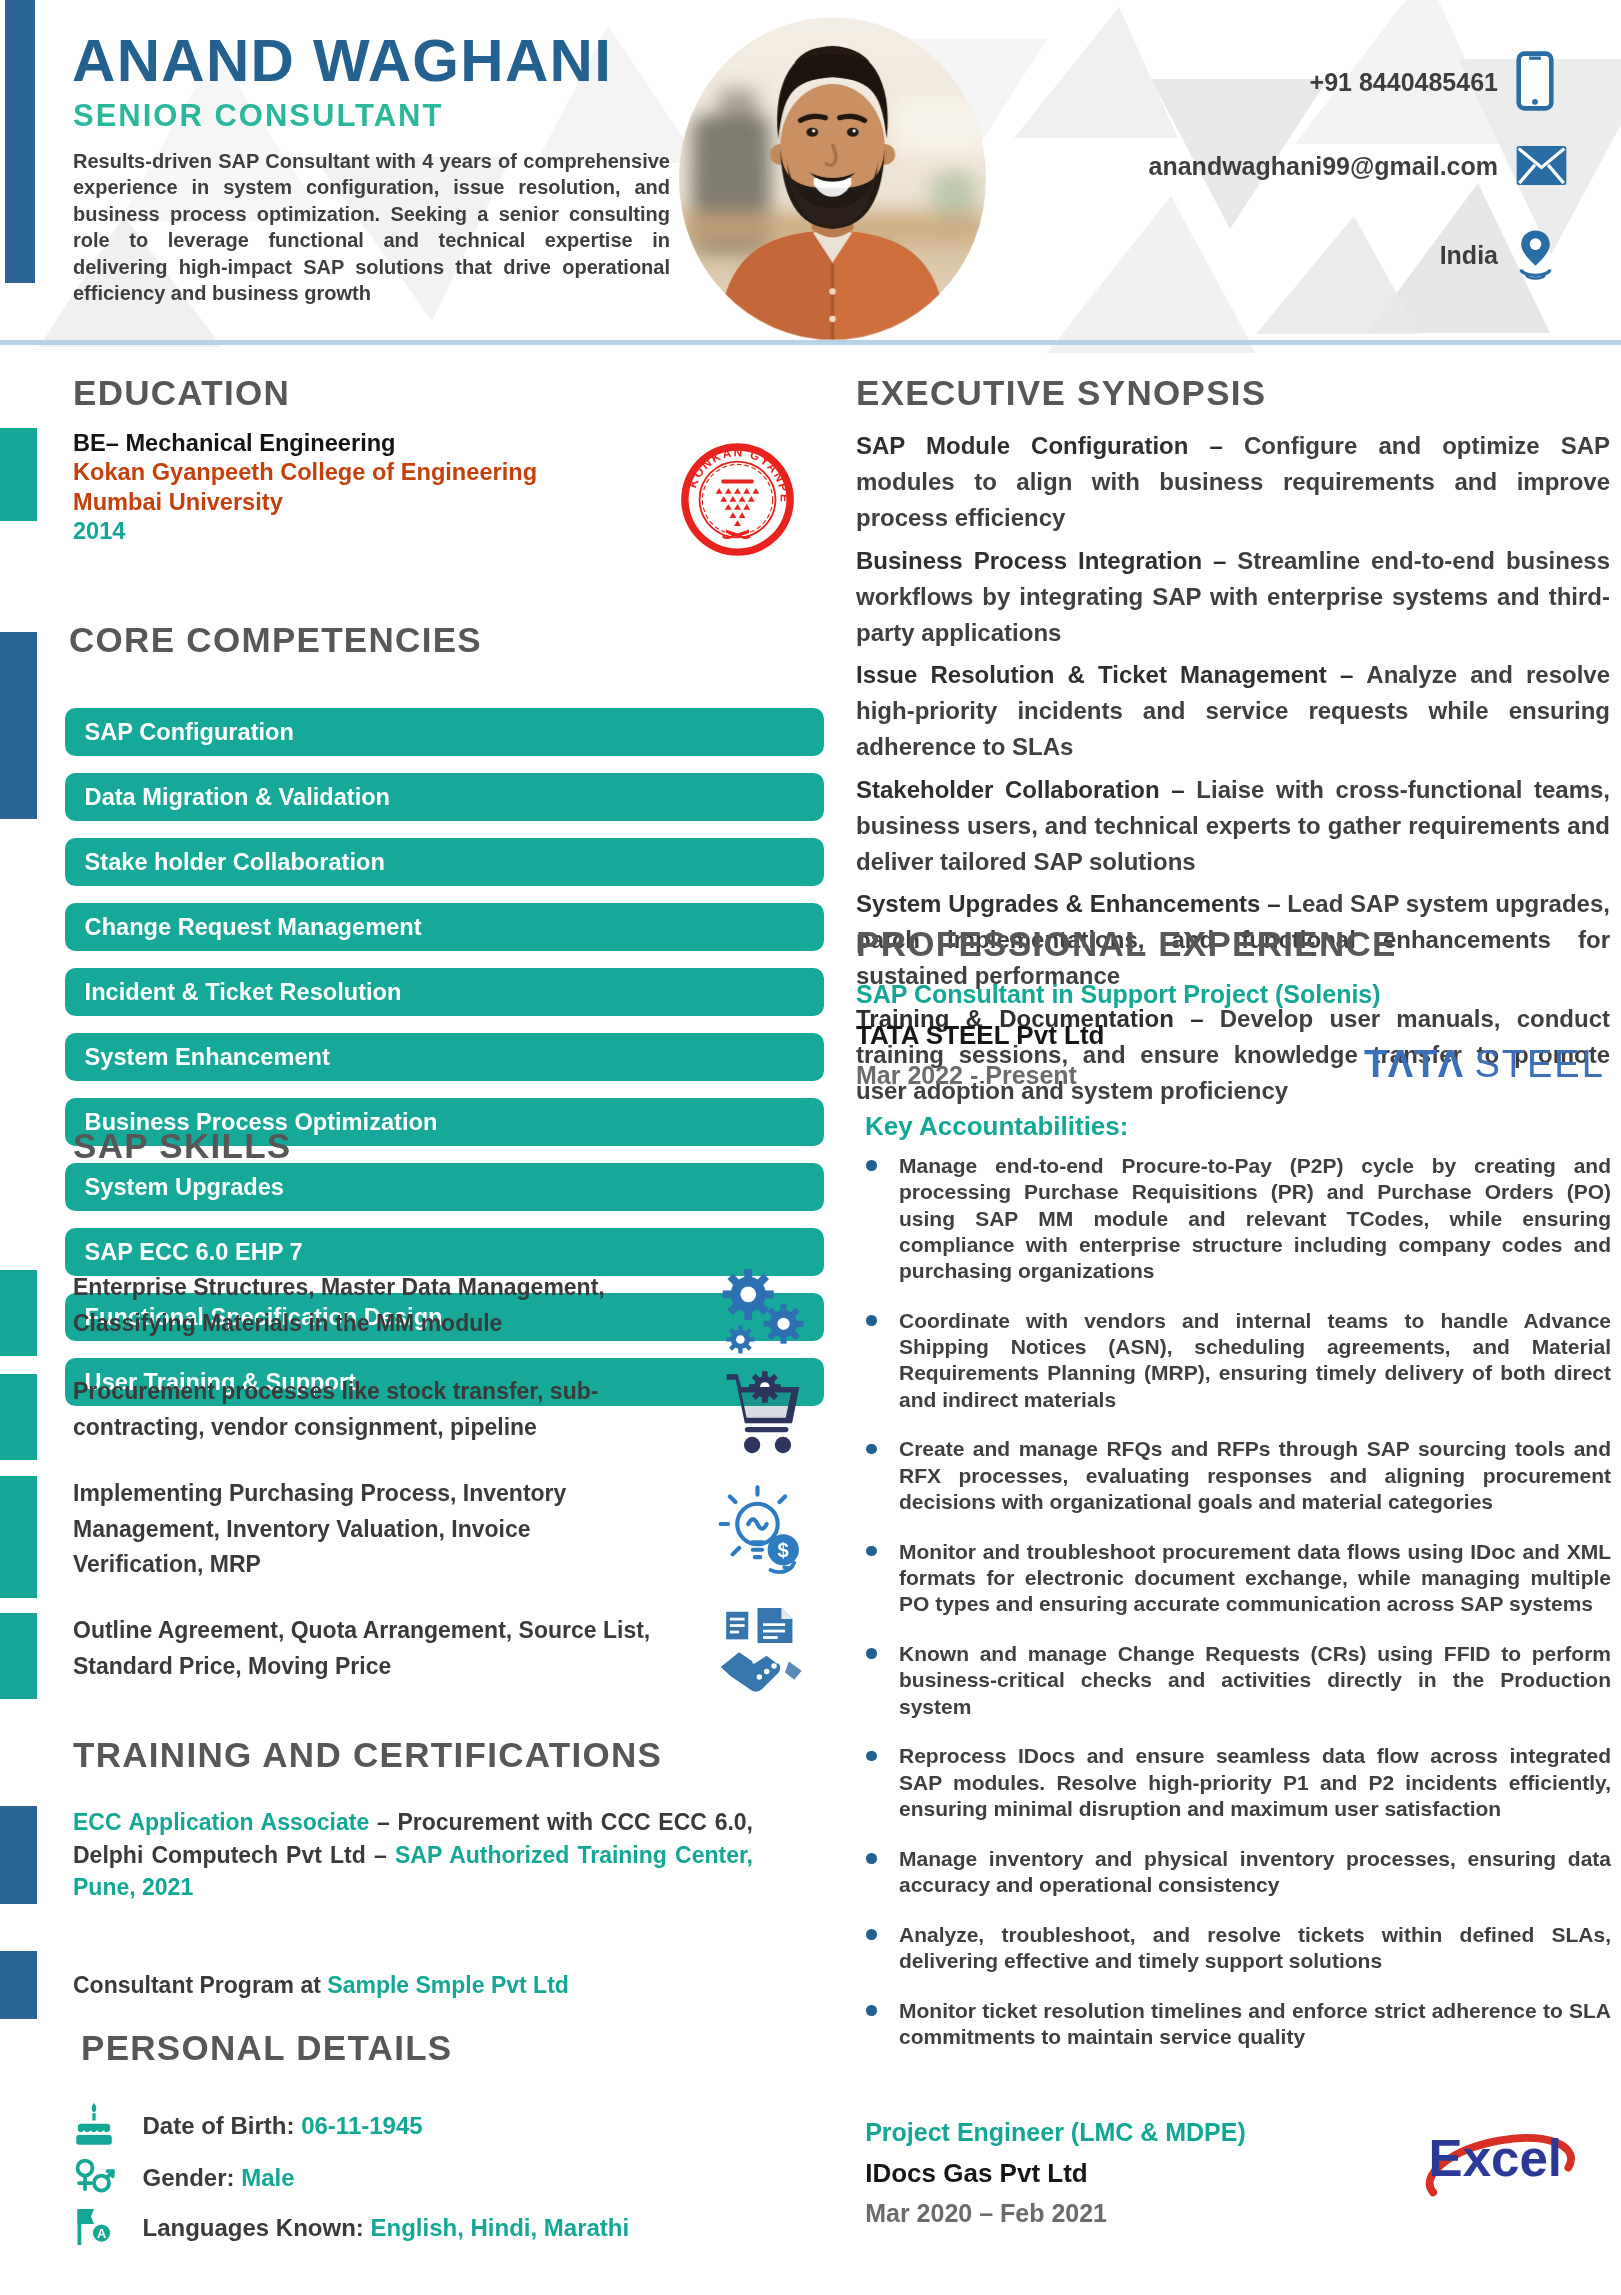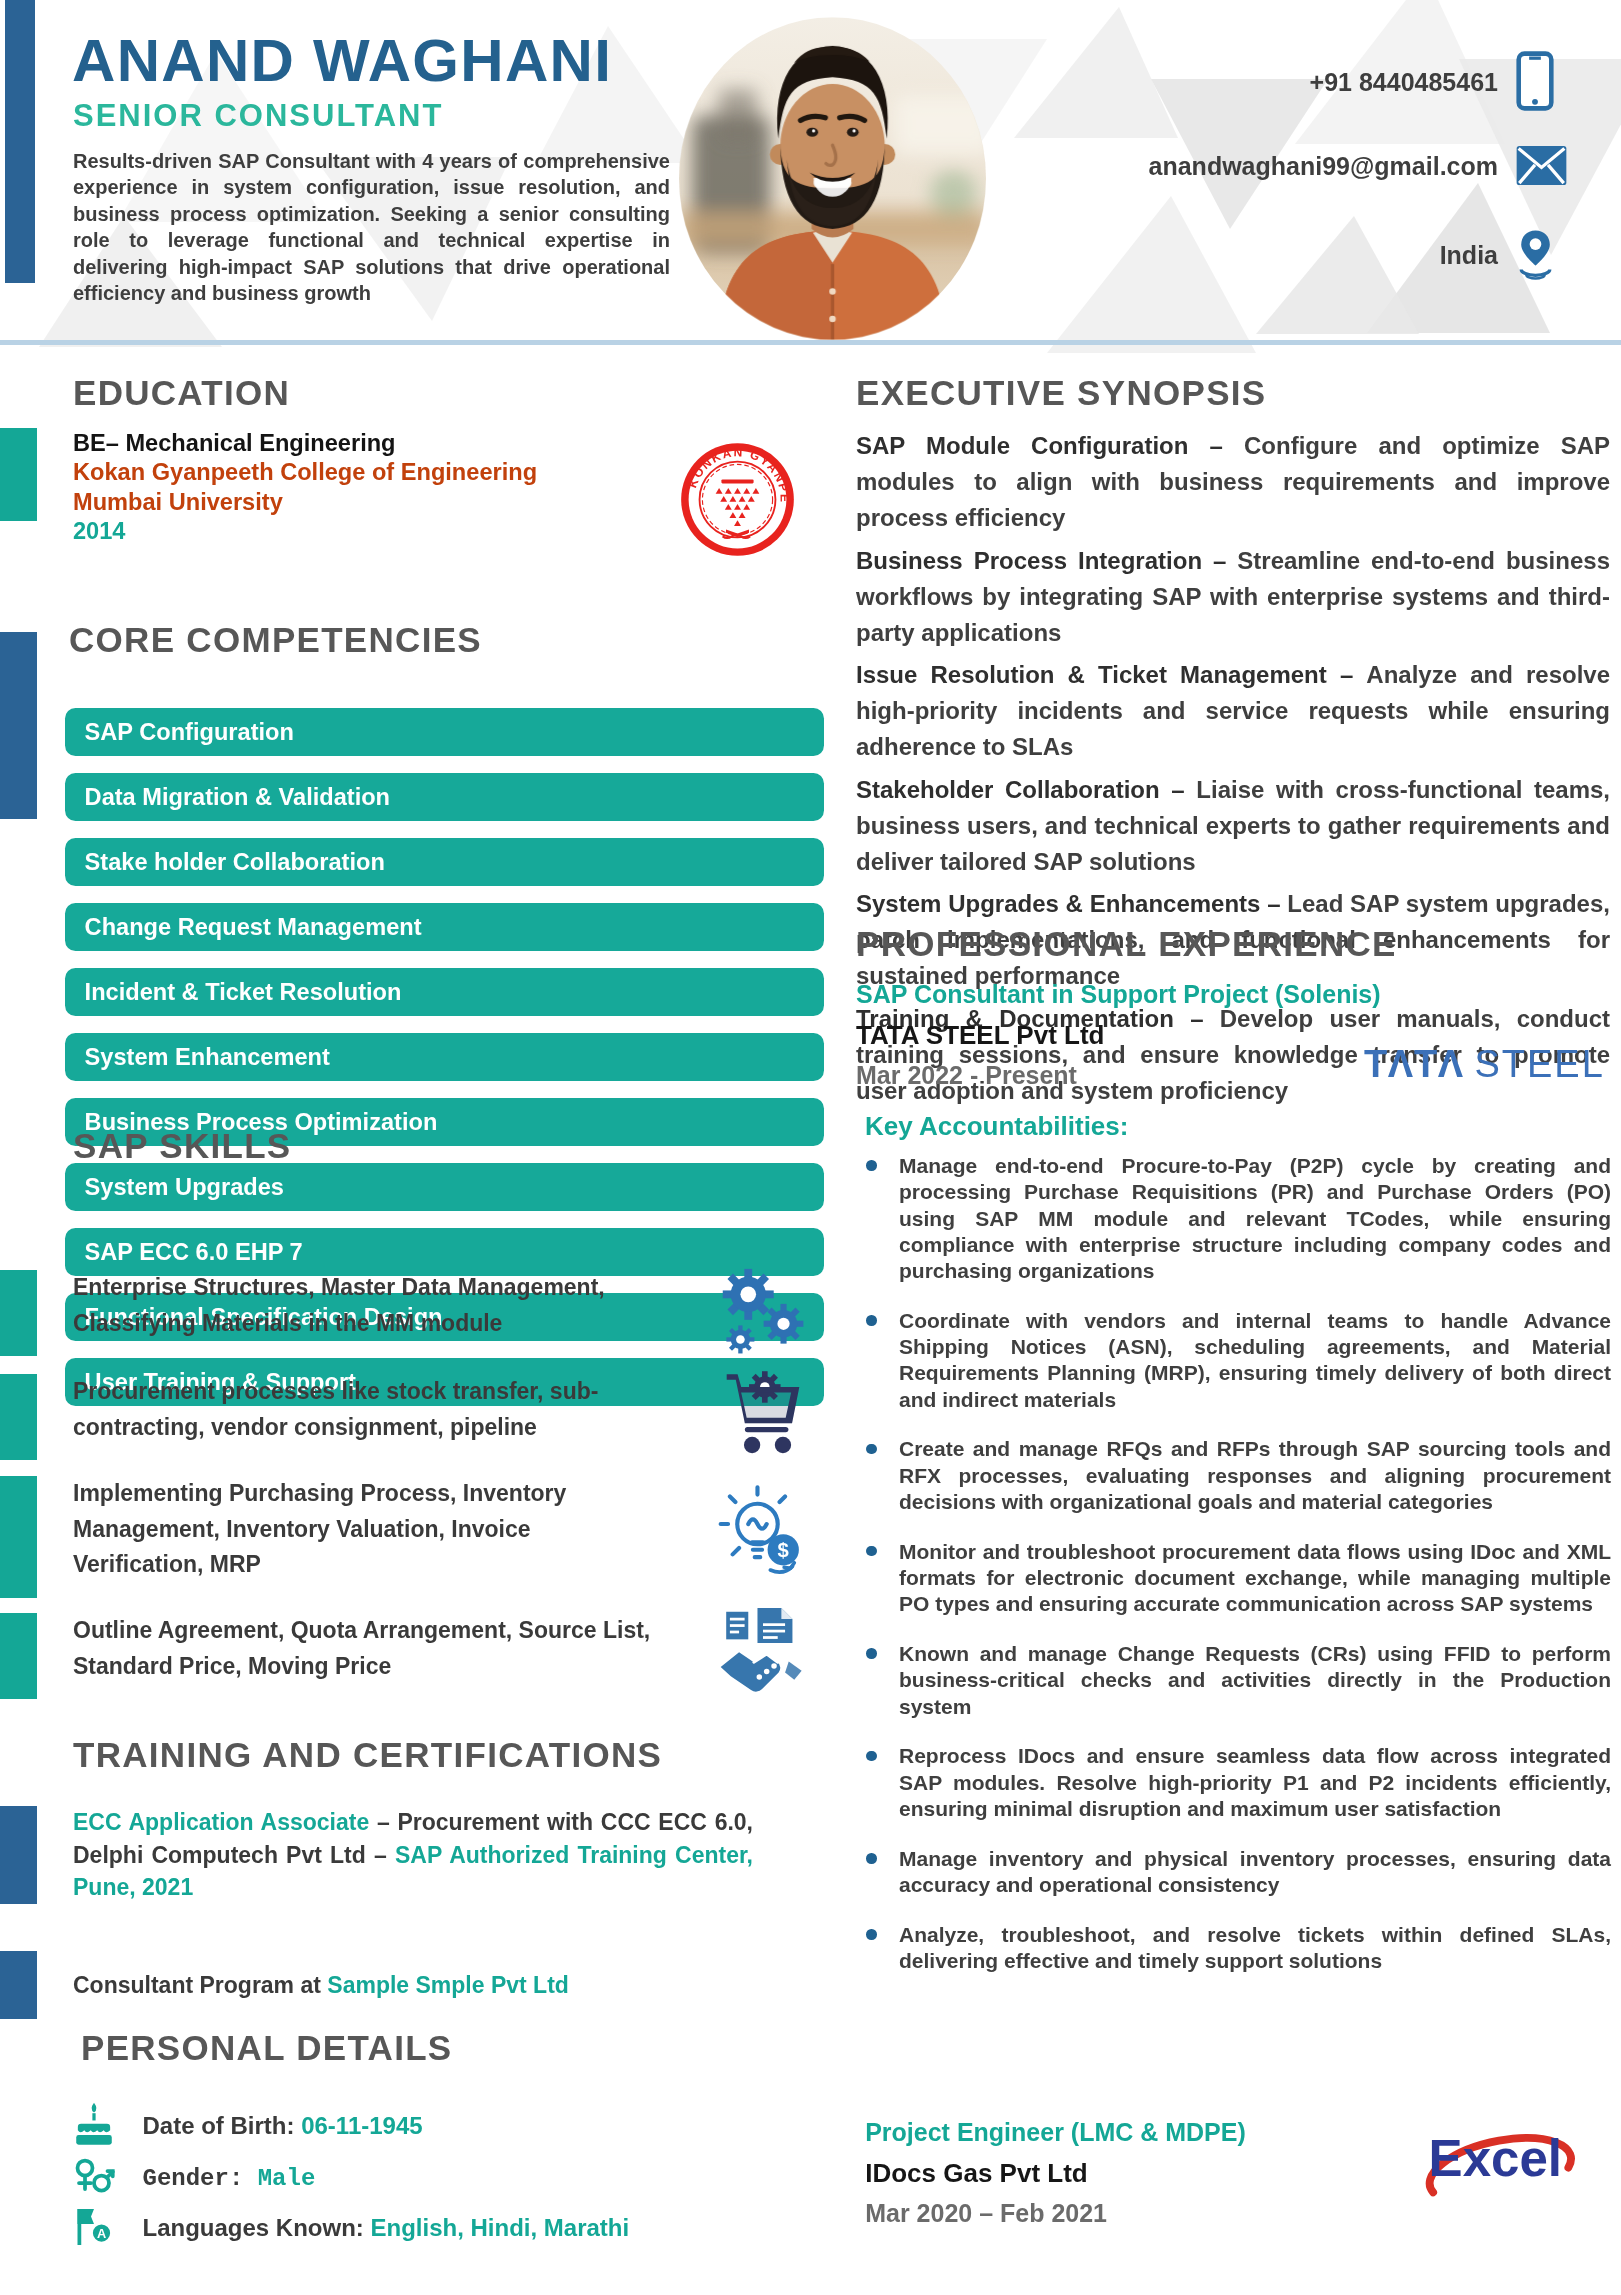--- a/index.html
+++ b/index.html
@@ -399,21 +399,21 @@
       <svg width="42" height="47" viewBox="0 0 52 58" fill="#14A796">
         <path d="M26,2 q6,8 0,12 q-6,-4 0,-12 Z"></path>
         <rect x="24" y="15" width="4" height="9"></rect>
         <path d="M10,28 h32 a4,4 0 0 1 4,4 v4 q-5,5 -8,0 q-5,5 -8,0 q-5,5 -8,0 q-5,5 -8,0 q-5,5 -8,0 v-4 a4,4 0 0 1 4,-4 Z"></path>
         <rect x="4" y="42" width="44" height="12" rx="3"></rect>
       </svg>
     </span>
     <div class="pd-label"><span>Date of Birth: </span><span class="teal">06-11-1945</span></div>
   </div>
 
-  <div class="pd-row" style="top:2156px;font-family:Liberation Mono, monospace;">
+  <div class="pd-row" style="top:2156px;">
     <span>
       <svg width="42" height="42" viewBox="0 0 56 56" stroke="#14A796" stroke-width="5" fill="none" stroke-linecap="round">
         <circle cx="16" cy="16" r="10"></circle>
         <line x1="16" y1="26" x2="16" y2="44"></line>
           <line x1="8" y1="36" x2="24" y2="36"></line>
         <circle cx="38" cy="36" r="10"></circle>
         <line x1="45" y1="29" x2="53" y2="21"></line>
           <path d="M46,20 h7 v7" stroke-width="5"></path>
       </svg>
     </span>
@@ -458,20 +458,21 @@
 
   <div id="bullets">
     <div class="bullet">Manage end-to-end Procure-to-Pay (P2P) cycle by creating and processing Purchase Requisitions (PR) and Purchase Orders (PO) using SAP MM module and relevant TCodes, while ensuring compliance with enterprise structure including company codes and purchasing organizations</div>
     <div class="bullet">Coordinate with vendors and internal teams to handle Advance Shipping Notices (ASN), scheduling agreements, and Material Requirements Planning (MRP), ensuring timely delivery of both direct and indirect materials</div>
     <div class="bullet">Create and manage RFQs and RFPs through SAP sourcing tools and RFX processes, evaluating responses and aligning procurement decisions with organizational goals and material categories</div>
     <div class="bullet">Monitor and troubleshoot procurement data flows using IDoc and XML formats for electronic document exchange, while managing multiple PO types and ensuring accurate communication across SAP systems</div>
     <div class="bullet">Known and manage Change Requests (CRs) using FFID to perform business-critical checks and activities directly in the Production system</div>
     <div class="bullet">Reprocess IDocs and ensure seamless data flow across integrated SAP modules. Resolve high-priority P1 and P2 incidents efficiently, ensuring minimal disruption and maximum user satisfaction</div>
     <div class="bullet">Manage inventory and physical inventory processes, ensuring data accuracy and operational consistency</div>
     <div class="bullet">Analyze, troubleshoot, and resolve tickets within defined SLAs, delivering effective and timely support solutions</div>
+    <div class="bullet">Monitor ticket resolution timelines and enforce strict adherence to SLA commitments to maintain service quality</div>
   </div>
 
   <div class="job" style="top:2118px;">
     <div class="job-title" style="margin-left:9.2px;">Project Engineer (LMC &amp; MDPE)</div>
     <div class="job-company" style="margin-left:9.2px;">IDocs Gas Pvt Ltd</div>
     <div class="job-dates" style="margin-left:9.2px;">Mar 2020 – Feb 2021</div>
     <div id="excel-logo">
       <svg width="216" height="118" viewBox="0 0 330 180">
         <g transform="rotate(-12 165 100)">
           <path d="M60,132 a110,46 0 1 1 210,6" fill="none" stroke="#D93025" stroke-width="12" stroke-linecap="round"></path>

